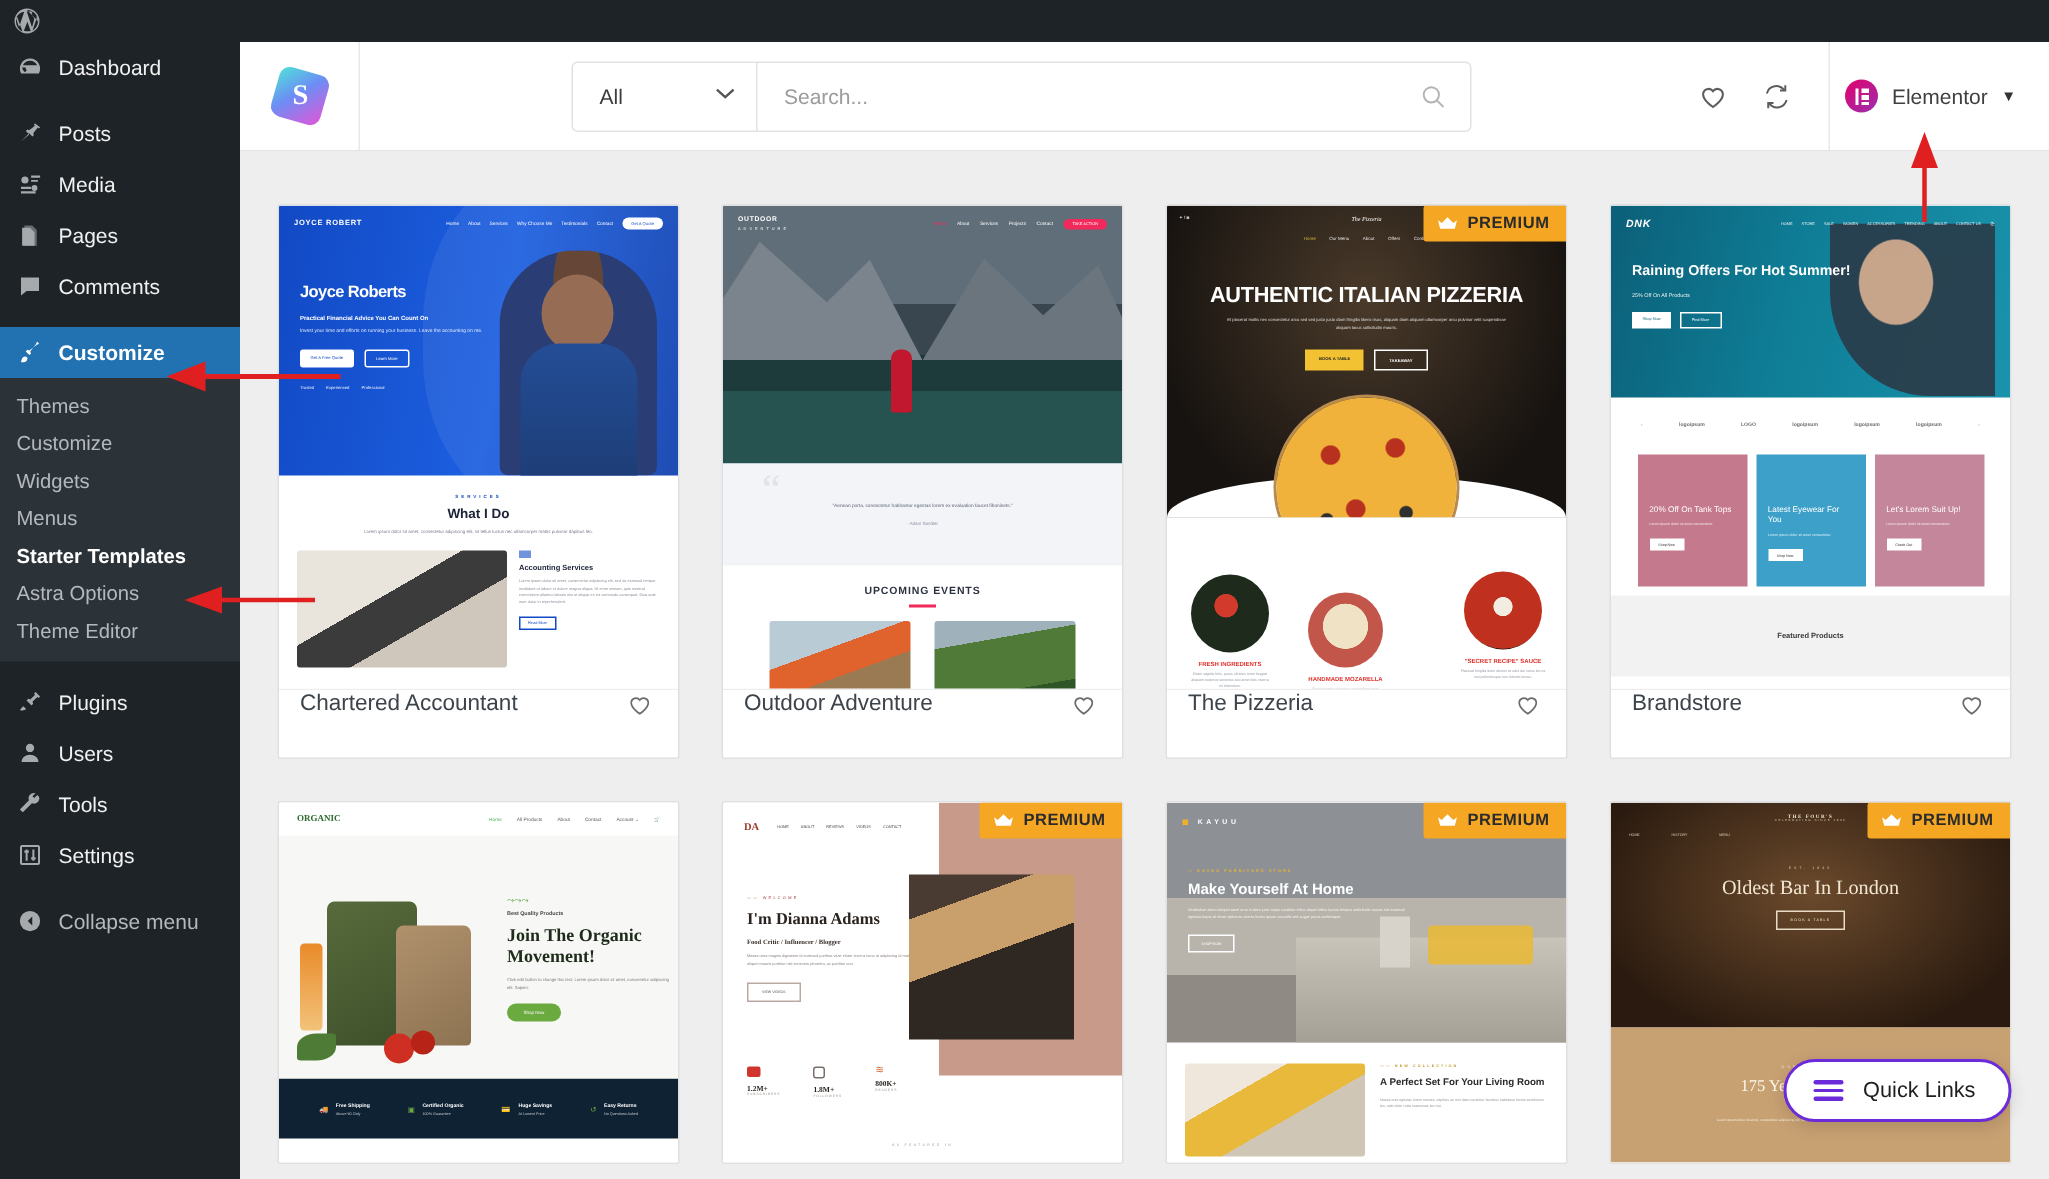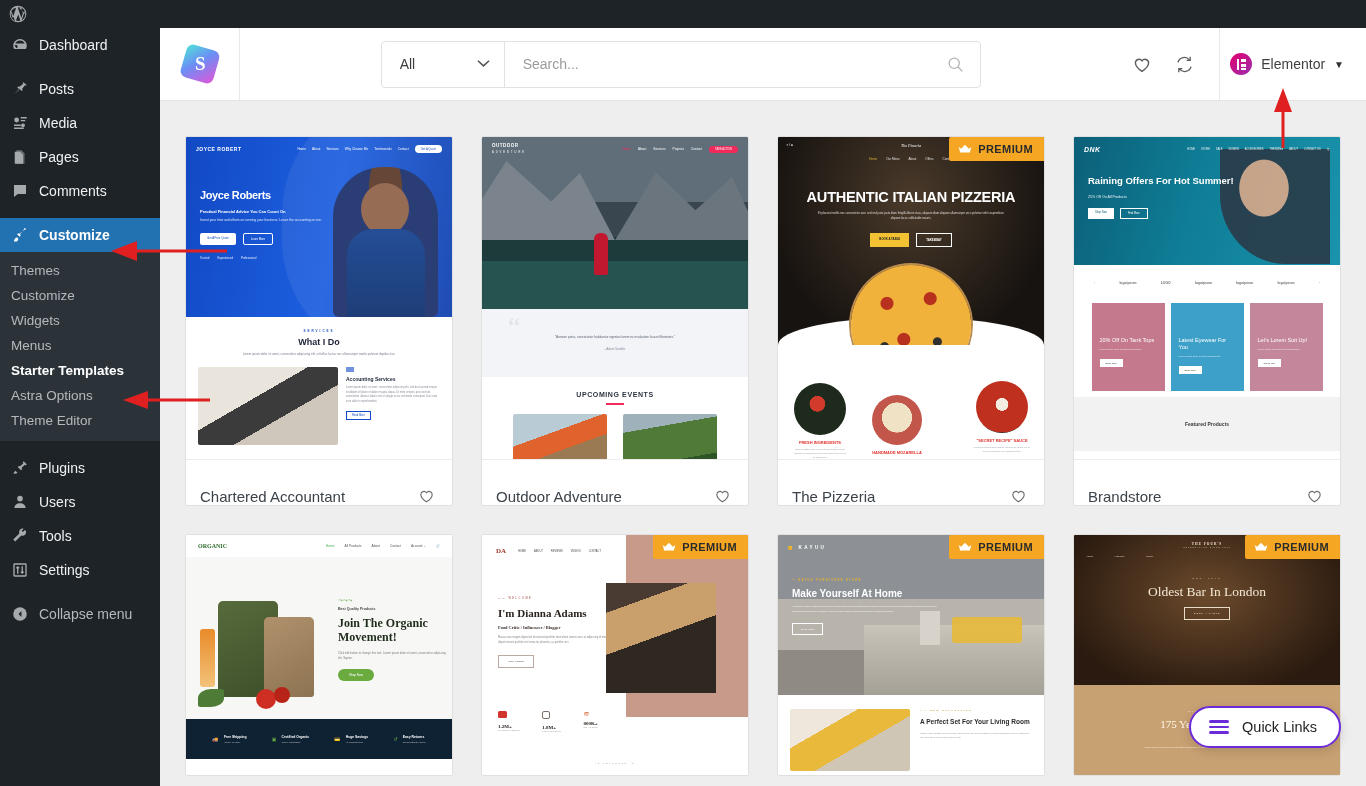--- a/index.html
+++ b/index.html
@@ -181,21 +181,21 @@
   }
   .card .thumb {
     height: 322px;
     overflow: hidden;
     position: relative;
     background: #fff;
   }
   .card.row2 .thumb { height: 240px; }
   .card .foot {
     height: 46px;
-    display: flex; align-items: flex-end; justify-content: space-between;
+    display: flex; align-items: flex-start; justify-content: space-between;
     padding: 0 16px 0 14px;
     border-top: 1px solid #ededed;
   }
   .card .foot .tname {
     font-size: 15px; color: #3c434a;
   }
   .card .foot .fav { color: #6b6b6b; display: flex; }
   .premium {
     position: absolute; right: 0; top: 0;
     height: 24px;

